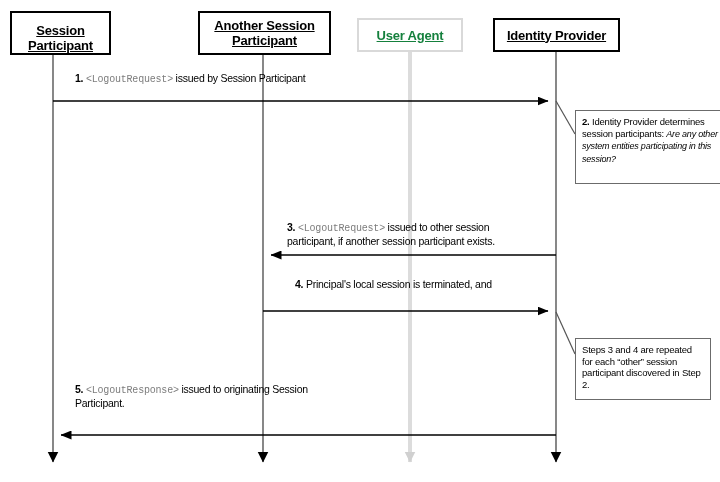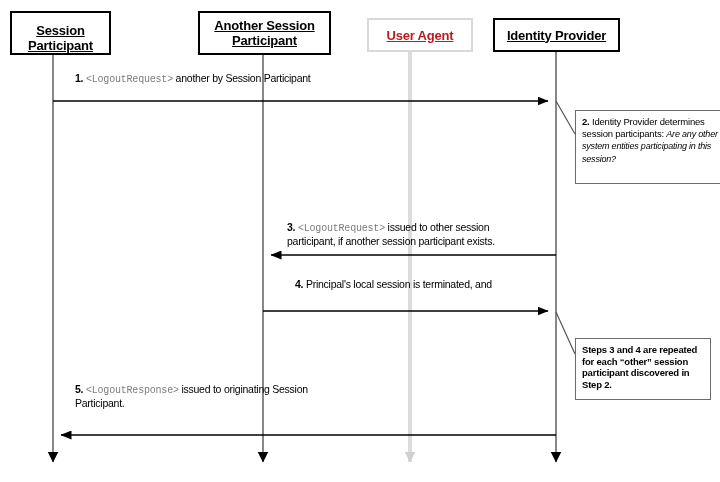--- a/index.html
+++ b/index.html
@@ -41,23 +41,22 @@
     line-height: 15px;
     letter-spacing: -0.2px;
     color: #000000;
   }
   .actor-box .label {
     text-decoration: underline;
     text-underline-offset: 1px;
   }
   .actor-box.dim {
     border-color: #d9d9d9;
-    color: #b91c1c;
+    color: #15803d;
     font-weight: bold;
-    margin-left: 10px;
   }
   
   .msg-label {
     position: absolute;
     font-size: 10.5px;
     line-height: 13px;
     color: #000000;
     letter-spacing: -0.25px;
   }
   .msg-label .num {
@@ -165,36 +164,36 @@
 
   <div class="actor-box dim" style="left:357px; top:18px; width:106px; height:34px;">
     <span class="label">User Agent</span>
   </div>
 
   <div class="actor-box" style="left:493px; top:18px; width:127px; height:34px;">
     <span class="label">Identity Provider</span>
   </div>
 
   <div class="msg-label" style="left:75px; top:72px; width:250px;">
-    <span class="num">1.</span><span> </span><span class="mono">&lt;LogoutRequest&gt;</span><span> another by Session Participant</span>
+    <span class="num">1.</span><span> </span><span class="mono">&lt;LogoutRequest&gt;</span><span> issued by Session Participant</span>
   </div>
 
   <div class="msg-label" style="left:287px; top:221px; width:250px;">
     <span class="num">3.</span><span> </span><span class="mono">&lt;LogoutRequest&gt;</span><span> issued to other session participant, if another session participant exists.</span>
   </div>
 
   <div class="msg-label" style="left:295px; top:278px; width:258px;">
     <span class="num">4.</span><span> Principal's local session is terminated, and </span><br>
   </div>
 
   <div class="msg-label" style="left:75px; top:383px; width:235px;">
     <span class="num">5.</span><span> </span><span class="mono">&lt;LogoutResponse&gt;</span><span> issued to originating Session Participant.</span>
   </div>
 
   <div class="note" style="left:575px; top:110px; width:160px; height:74px;">
     <span class="num">2.</span><span> Identity Provider determines session participants: </span><span class="it">Are any other system entities participating in this session?</span>
   </div>
 
-  <div class="note" style="left:575px; top:338px; width:136px; height:62px;font-weight:bold;">
+  <div class="note" style="left:575px; top:338px; width:136px; height:62px;">
     <span>Steps 3 and 4 are repeated for each “other” session participant discovered in Step 2.</span>
   </div>
 
 </div>
 
 </body></html>

